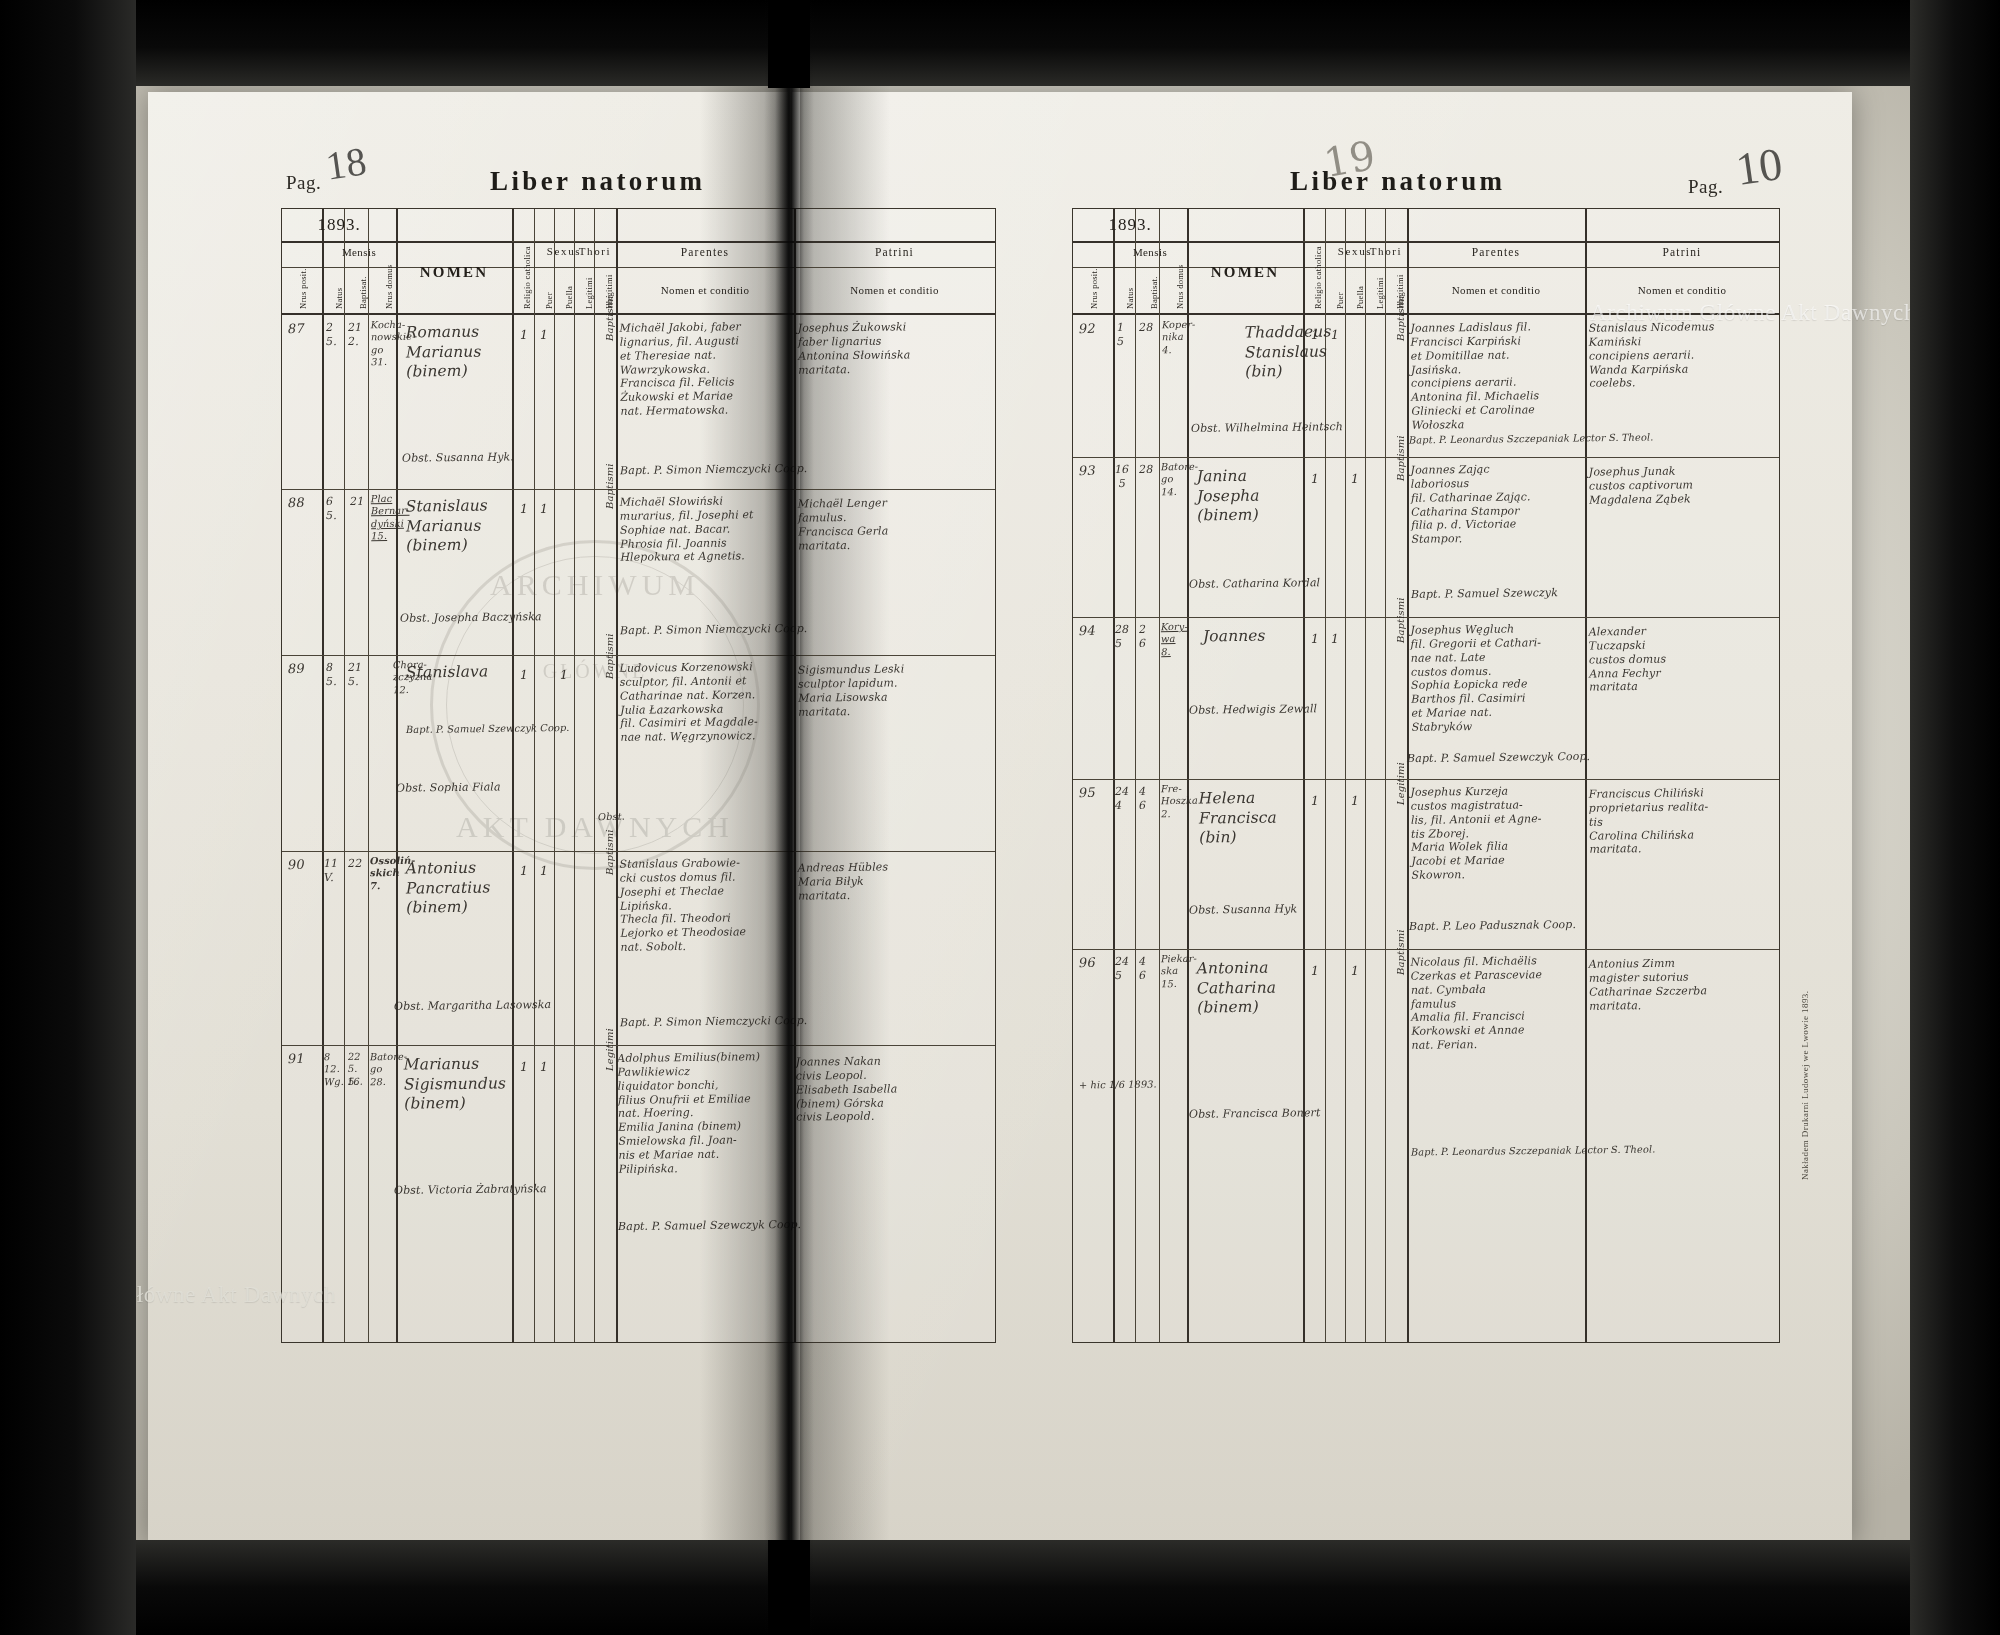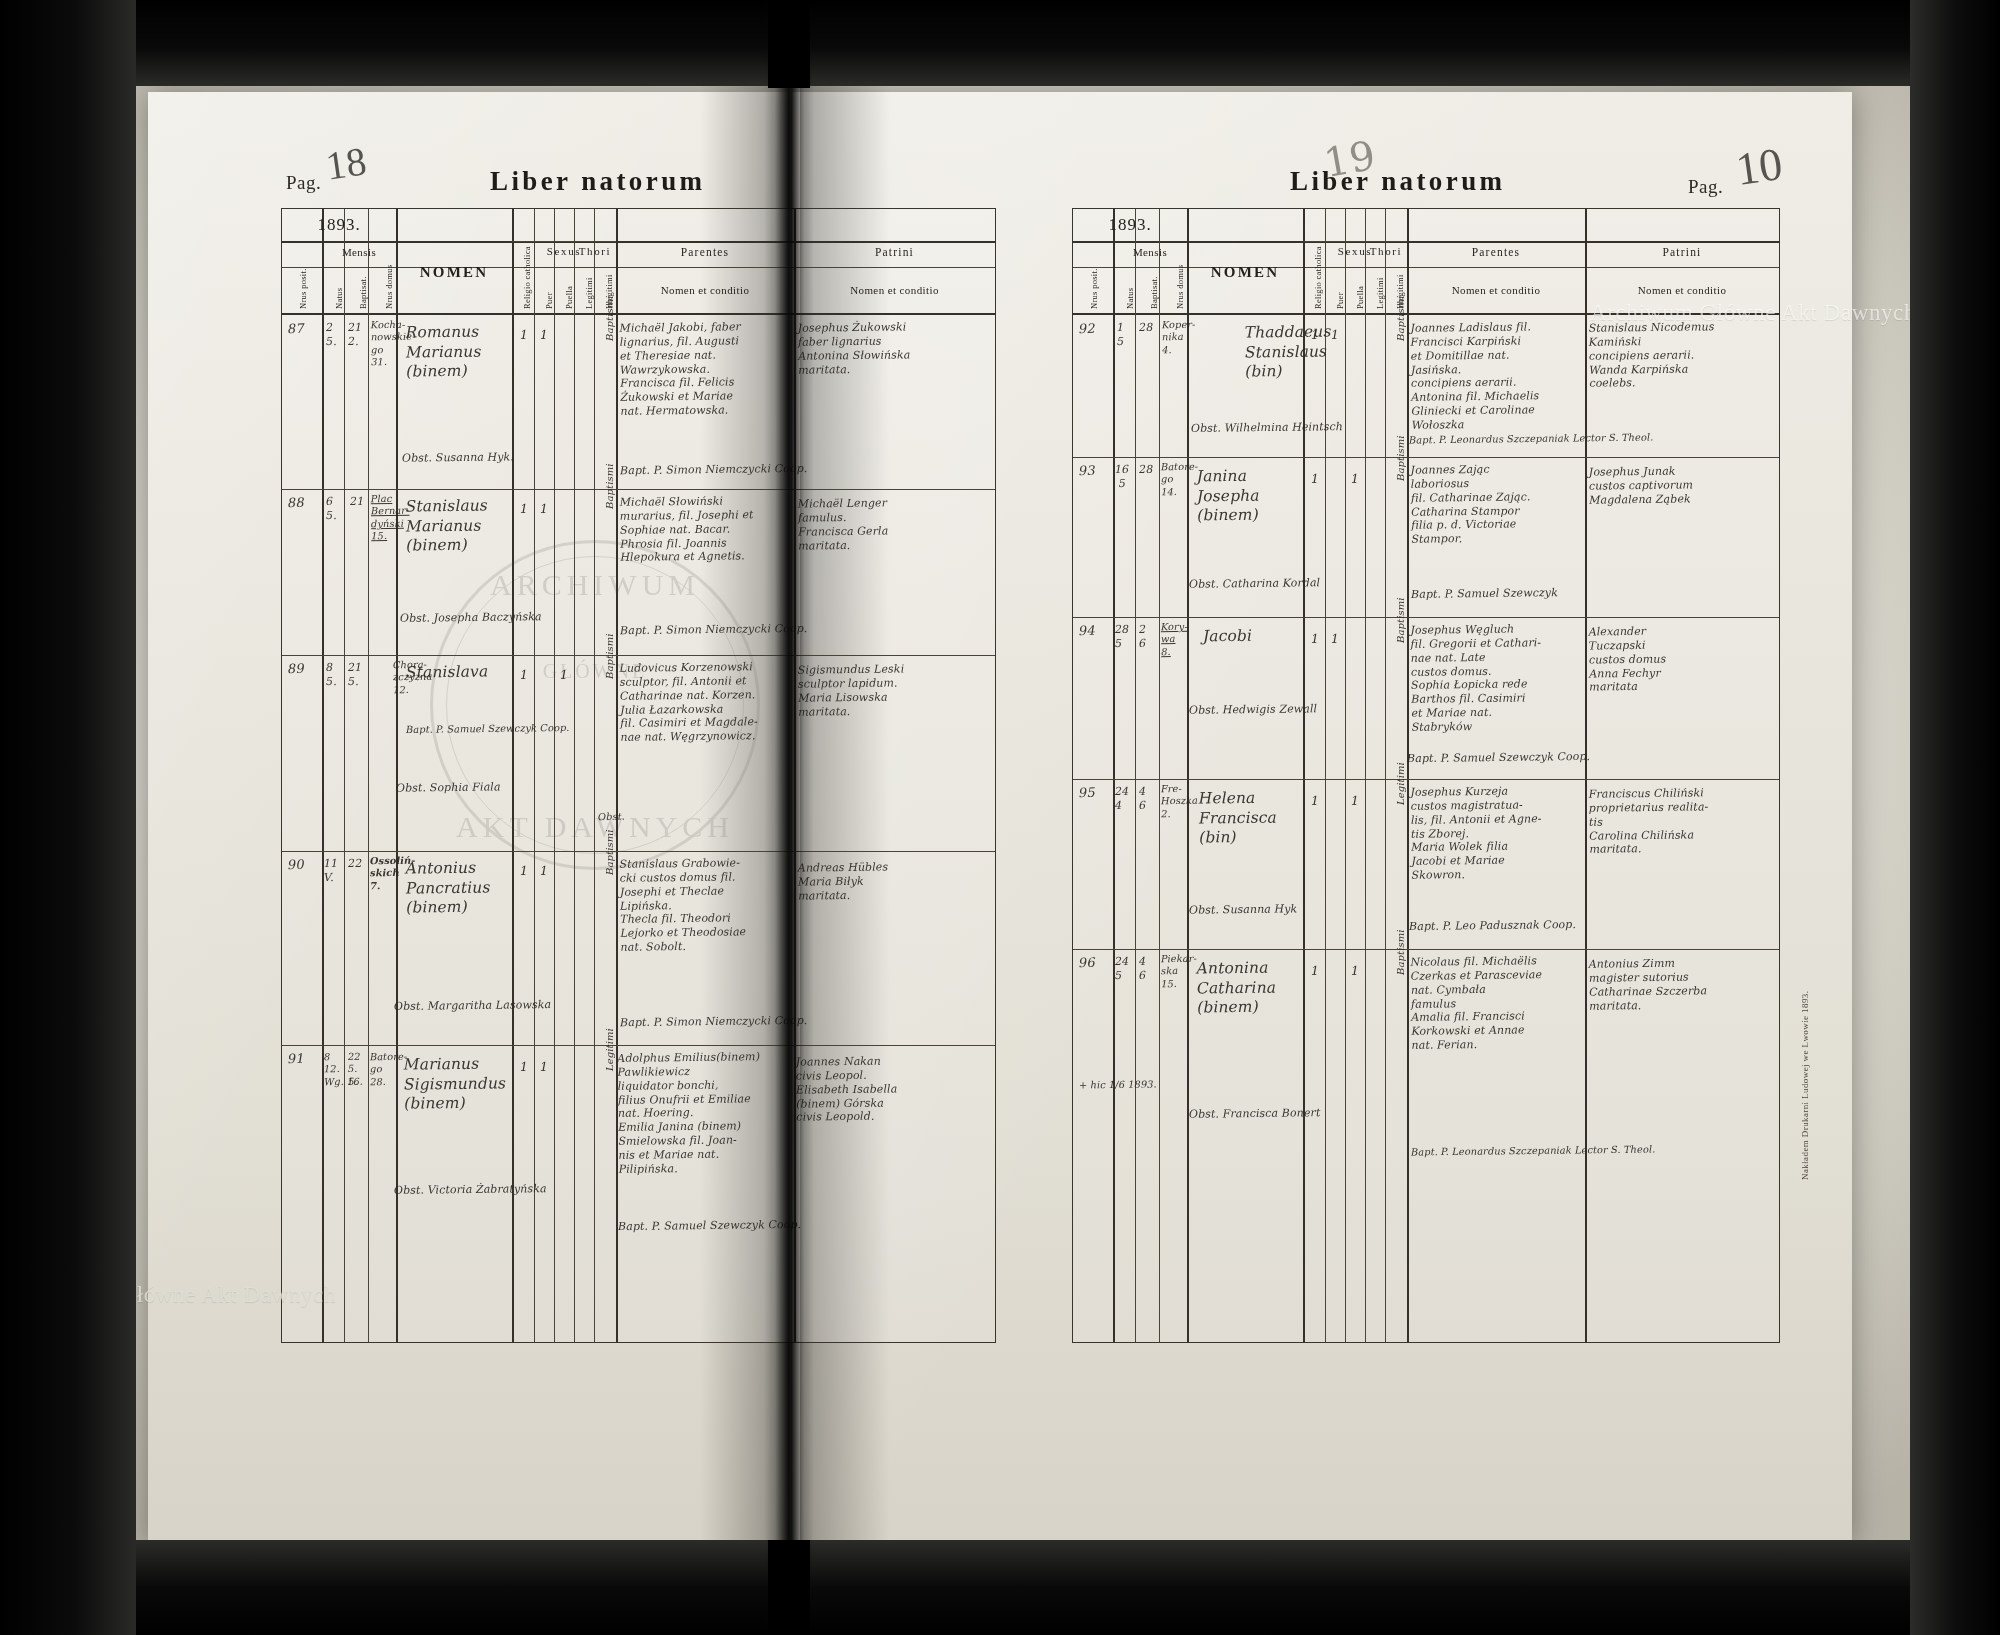--- a/index.html
+++ b/index.html
@@ -522,21 +522,21 @@
     <div class="hw s" style="left:338px; top:378px;">Bapt. P. Samuel Szewczyk</div>
 
     <div class="hw num" style="left:6px; top:414px;">94</div>
     <div class="hw s" style="left:42px; top:414px;">28
 5</div>
     <div class="hw s" style="left:66px; top:414px;">2
 6</div>
     <div class="hw xs" style="left:88px; top:412px;text-decoration:underline;">Kory-
 wa
 8.</div>
-    <div class="hw big" style="left:130px; top:418px;">Jacobi</div>
+    <div class="hw big" style="left:130px; top:418px;">Joannes</div>
     <div class="hw n" style="left:238px; top:422px;">1</div>
     <div class="hw n" style="left:258px; top:422px;">1</div>
     <div class="hw vert" style="left:322px; top:434px;">Baptismi</div>
     <div class="hw s" style="left:338px; top:414px;">Josephus Węgluch
 fil. Gregorii et Cathari-
 nae nat. Late
 custos domus.
 Sophia Łopicka rede
 Barthos fil. Casimiri
 et Mariae nat.

